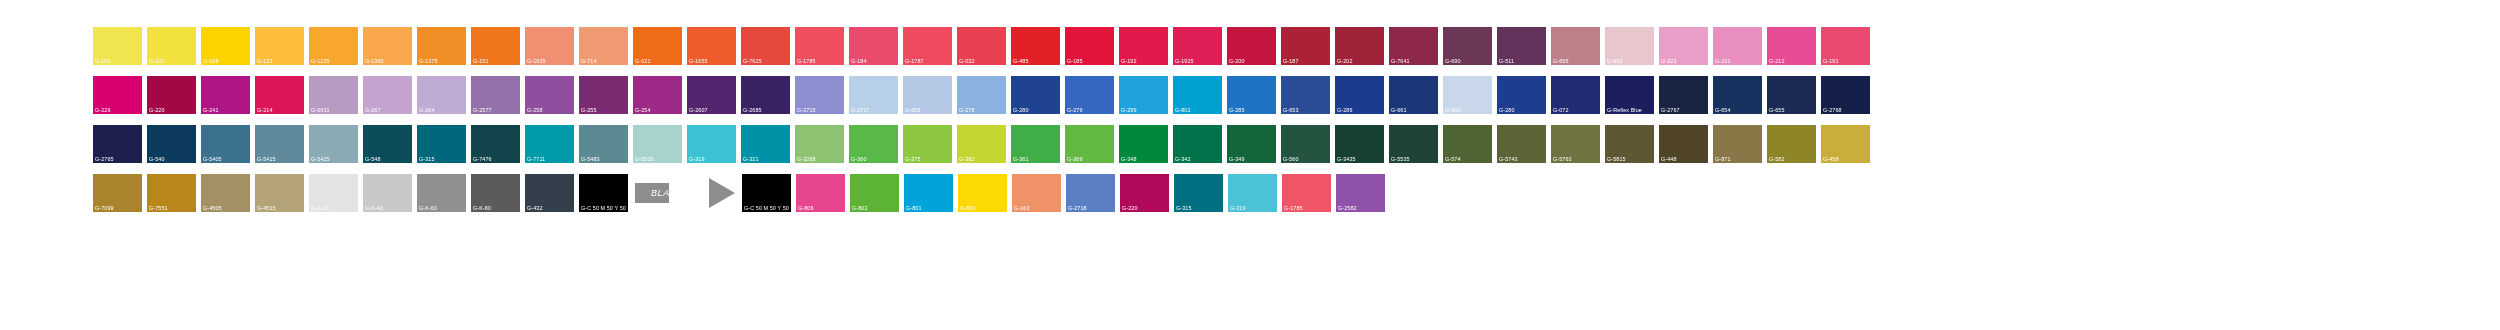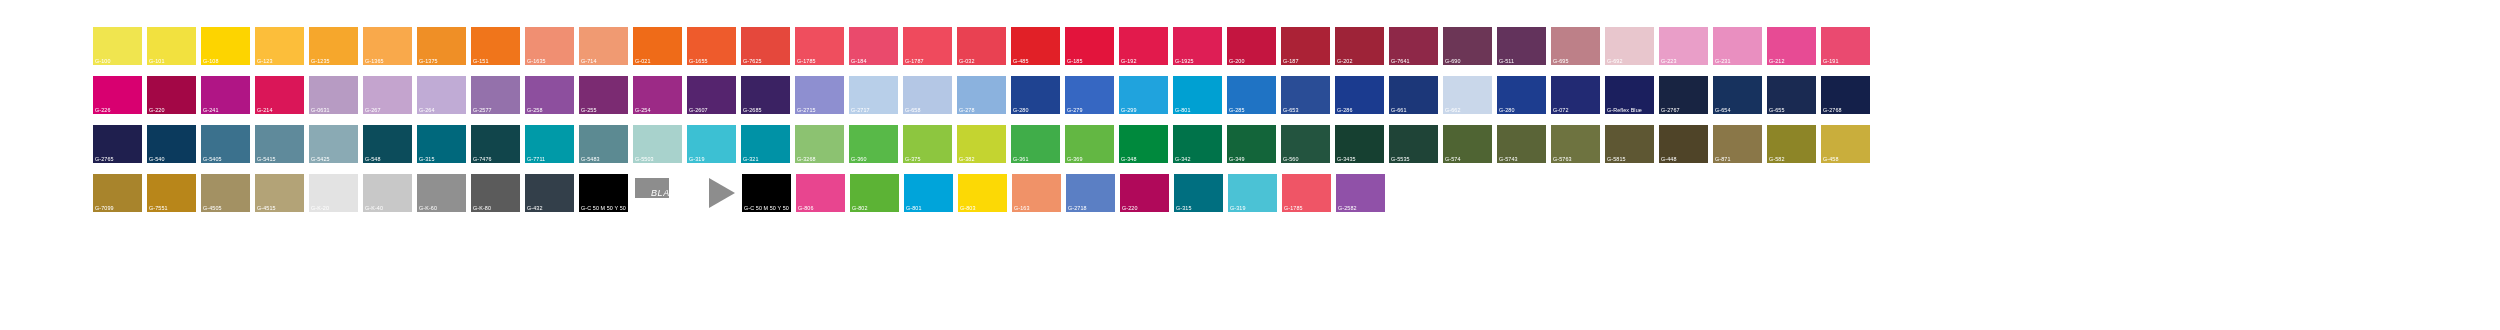--- a/index.html
+++ b/index.html
@@ -58,20 +58,21 @@
     position: relative;
     display: flex;
     align-items: center;
     justify-content: center;
   }
   .arrow-shape {
     position: relative;
     width: 100px;
     height: 30px;
     display: flex;
+    align-items: center;
     gap: 40px;
   }
   .arrow-body {
     width: 72px;
     height: 20px;
     background: #8d8d8d;
   }
   .arrow-head {
     width: 0;
     height: 0;

